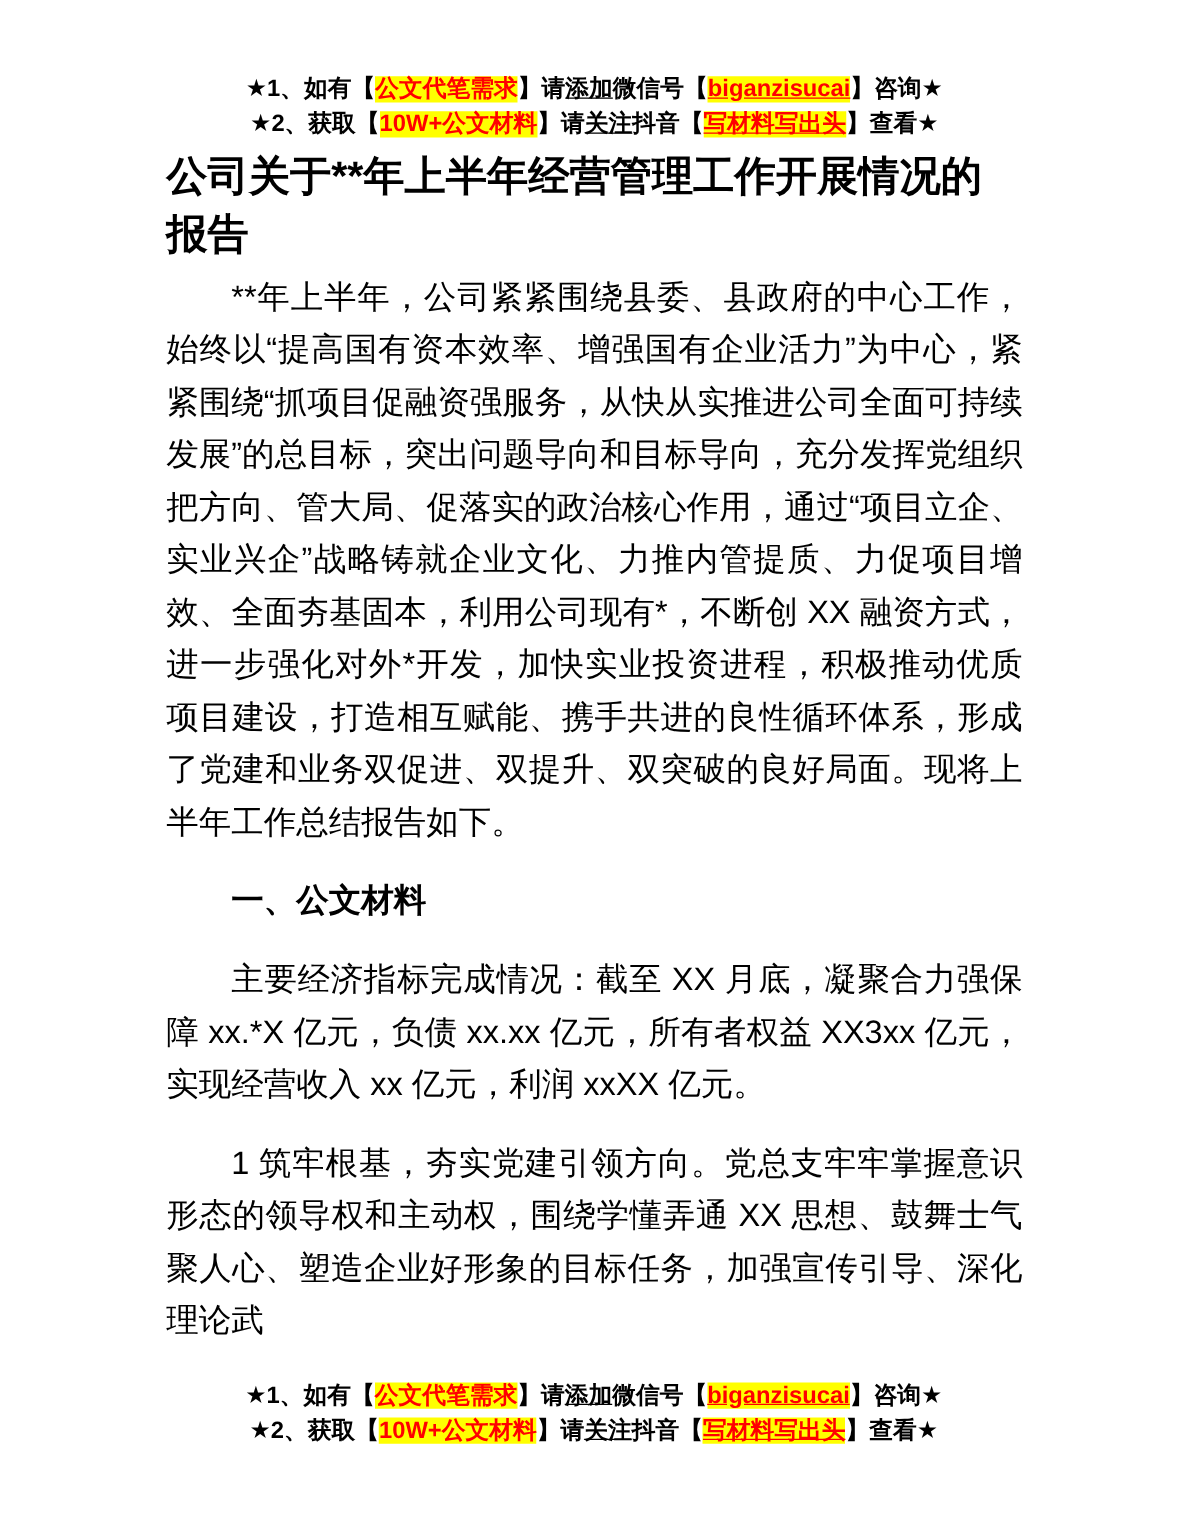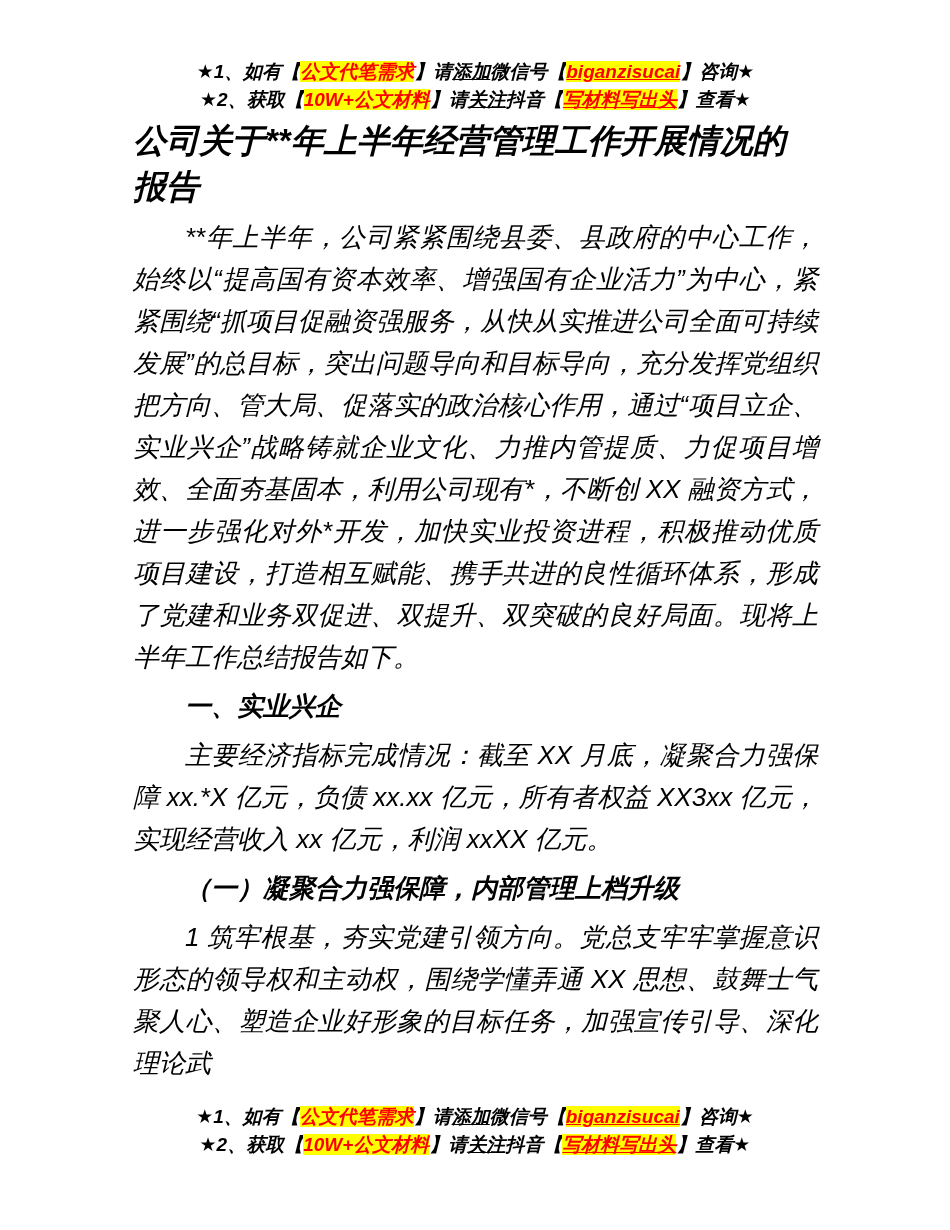--- a/index.html
+++ b/index.html
@@ -1,21 +1,21 @@
 <!DOCTYPE html>
 <html style="--accent-red: #ff0000; --highlight-yellow: #ffff00; --text-color: #000000; --page-bg: #ffffff;"><head>
 <meta charset="utf-8">
 <style>
   :root {
     --accent-red: #ff0000;
     --highlight-yellow: #ffff00;
     --text-color: #000000;
     --page-bg: #ffffff;
   }
-  * { margin: 0; padding: 0; box-sizing: border-box; font-style: italic; }
+  * { margin: 0; padding: 0; box-sizing: border-box; }
   html, body { background: var(--page-bg); }
   body { font-family: "Liberation Sans", "DejaVu Sans", sans-serif; color: var(--text-color); }
 
   .page {
     position: relative;
     width: 950px;
     height: 1230px;
     background: var(--page-bg);
     padding: 0 132px 0 133px;
     overflow: hidden;
@@ -49,21 +49,21 @@
     font-size: 33px;
     line-height: 46px;
     font-weight: bold;
   }
 
   
   .para, .heading {
     font-size: 26px;
     line-height: 42px;
     text-indent: 52px;
-    margin: 7px 0;
+    margin: 21px 0;
     text-align: justify;
   }
   .para { font-weight: normal; }
   .heading { font-weight: bold; text-align: left; }
   .para:first-of-type { margin-top: 6px; }
 </style>
 </head>
 <body>
 
 <div class="page">
@@ -73,23 +73,22 @@
       <span>★1、如有【</span><span class="hl">公文代笔需求</span><span>】请</span><span class="ul">添加</span><span>微信号【</span><span class="hl hl-ul">biganzisucai</span><span>】咨询★</span>
     </div>
     <div class="notice-line">
       <span>★2、获取【</span><span class="hl">10W+公文材料</span><span>】请</span><span class="ul">关注</span><span>抖音【</span><span class="hl hl-ul">写材料写出头</span><span>】查看★</span>
     </div>
   </div>
 
   <h1 class="doc-title">公司关于**年上半年经营管理工作开展情况的报告</h1>
 
   <p class="para">**年上半年，公司紧紧围绕县委、县政府的中心工作，始终以“提高国有资本效率、增强国有企业活力”为中心，紧紧围绕“抓项目促融资强服务，从快从实推进公司全面可持续发展”的总目标，突出问题导向和目标导向，充分发挥党组织把方向、管大局、促落实的政治核心作用，通过“项目立企、实业兴企”战略铸就企业文化、力推内管提质、力促项目增效、全面夯基固本，利用公司现有*，不断创 XX 融资方式，进一步强化对外*开发，加快实业投资进程，积极推动优质项目建设，打造相互赋能、携手共进的良性循环体系，形成了党建和业务双促进、双提升、双突破的良好局面。现将上半年工作总结报告如下。</p>
-  <h2 class="heading">一、实业兴企</h2>
+  <h2 class="heading">一、公文材料</h2>
   <p class="para">主要经济指标完成情况：截至 XX 月底，凝聚合力强保障 xx.*X 亿元，负债 xx.xx 亿元，所有者权益 XX3xx 亿元，实现经营收入 xx 亿元，利润 xxXX 亿元。</p>
-  <h2 class="heading">（一）凝聚合力强保障，内部管理上档升级</h2>
   <p class="para">1 筑牢根基，夯实党建引领方向。党总支牢牢掌握意识形态的领导权和主动权，围绕学懂弄通 XX 思想、鼓舞士气聚人心、塑造企业好形象的目标任务，加强宣传引导、深化理论武</p>
 
   <div class="notice notice-bottom">
     <div class="notice-line">
       <span>★1、如有【</span><span class="hl">公文代笔需求</span><span>】请</span><span class="ul">添加</span><span>微信号【</span><span class="hl hl-ul">biganzisucai</span><span>】咨询★</span>
     </div>
     <div class="notice-line">
       <span>★2、获取【</span><span class="hl">10W+公文材料</span><span>】请</span><span class="ul">关注</span><span>抖音【</span><span class="hl hl-ul">写材料写出头</span><span>】查看★</span>
     </div>
   </div>

